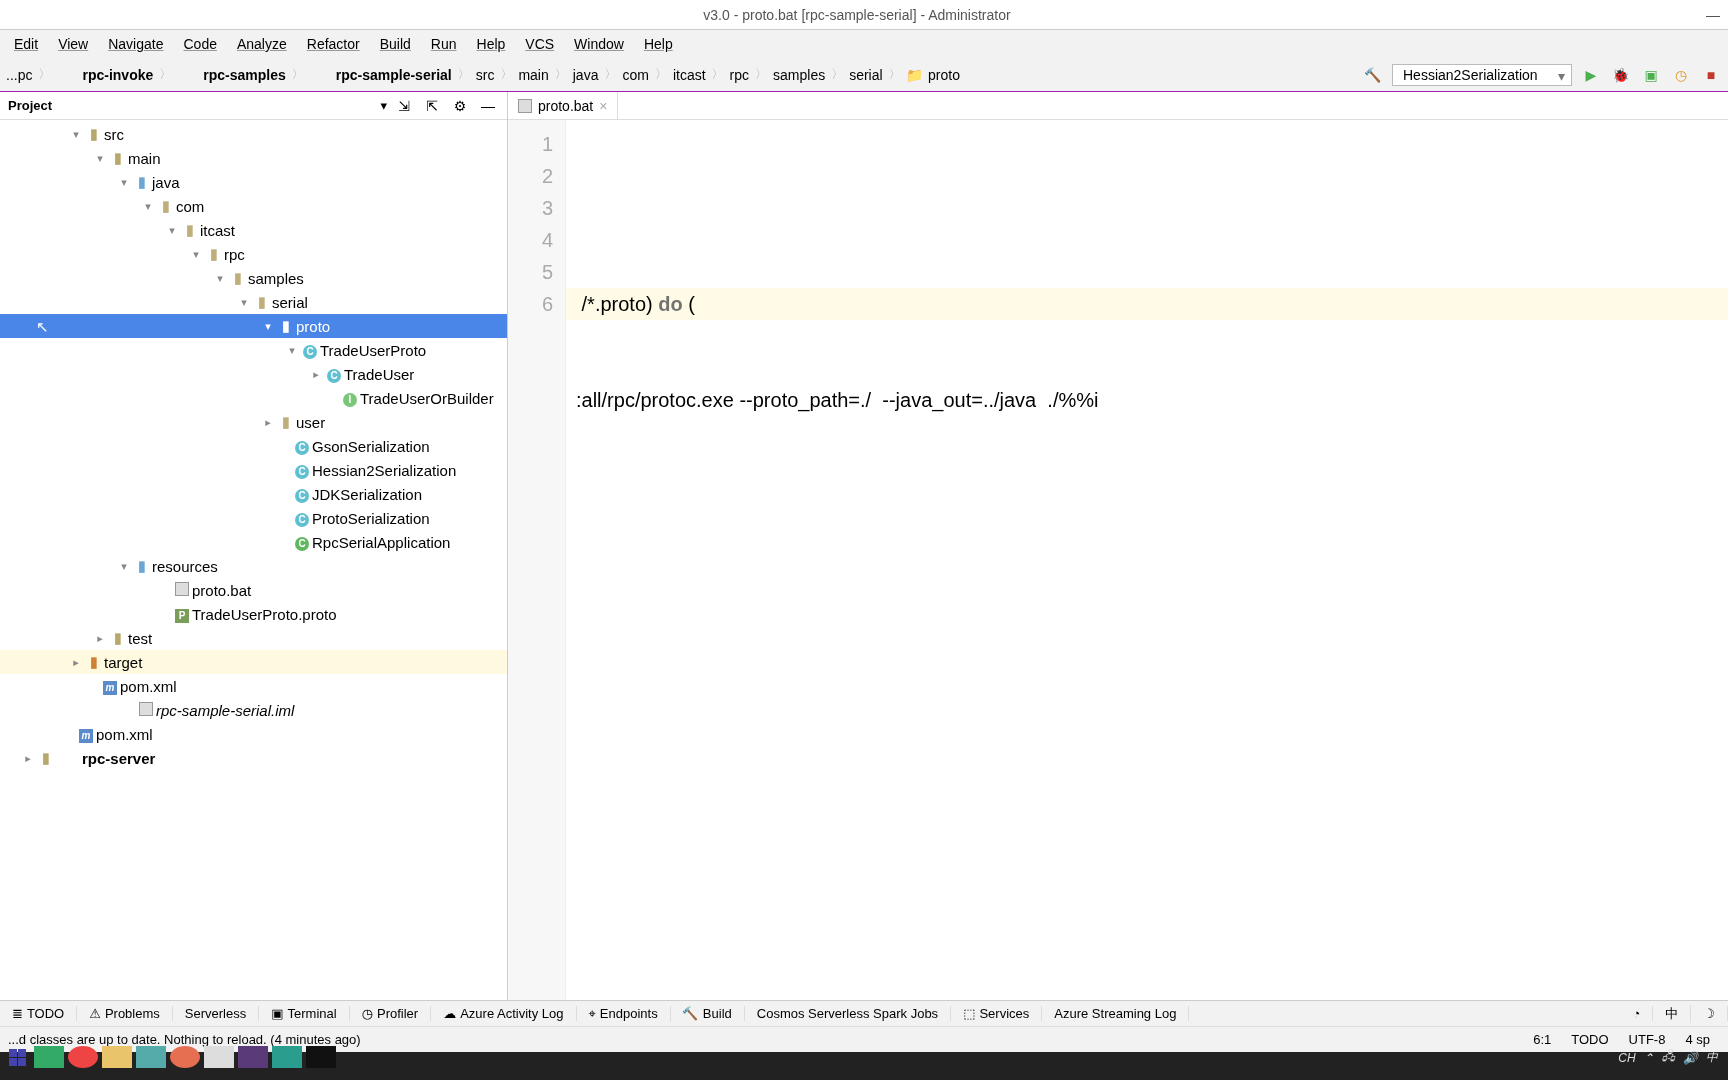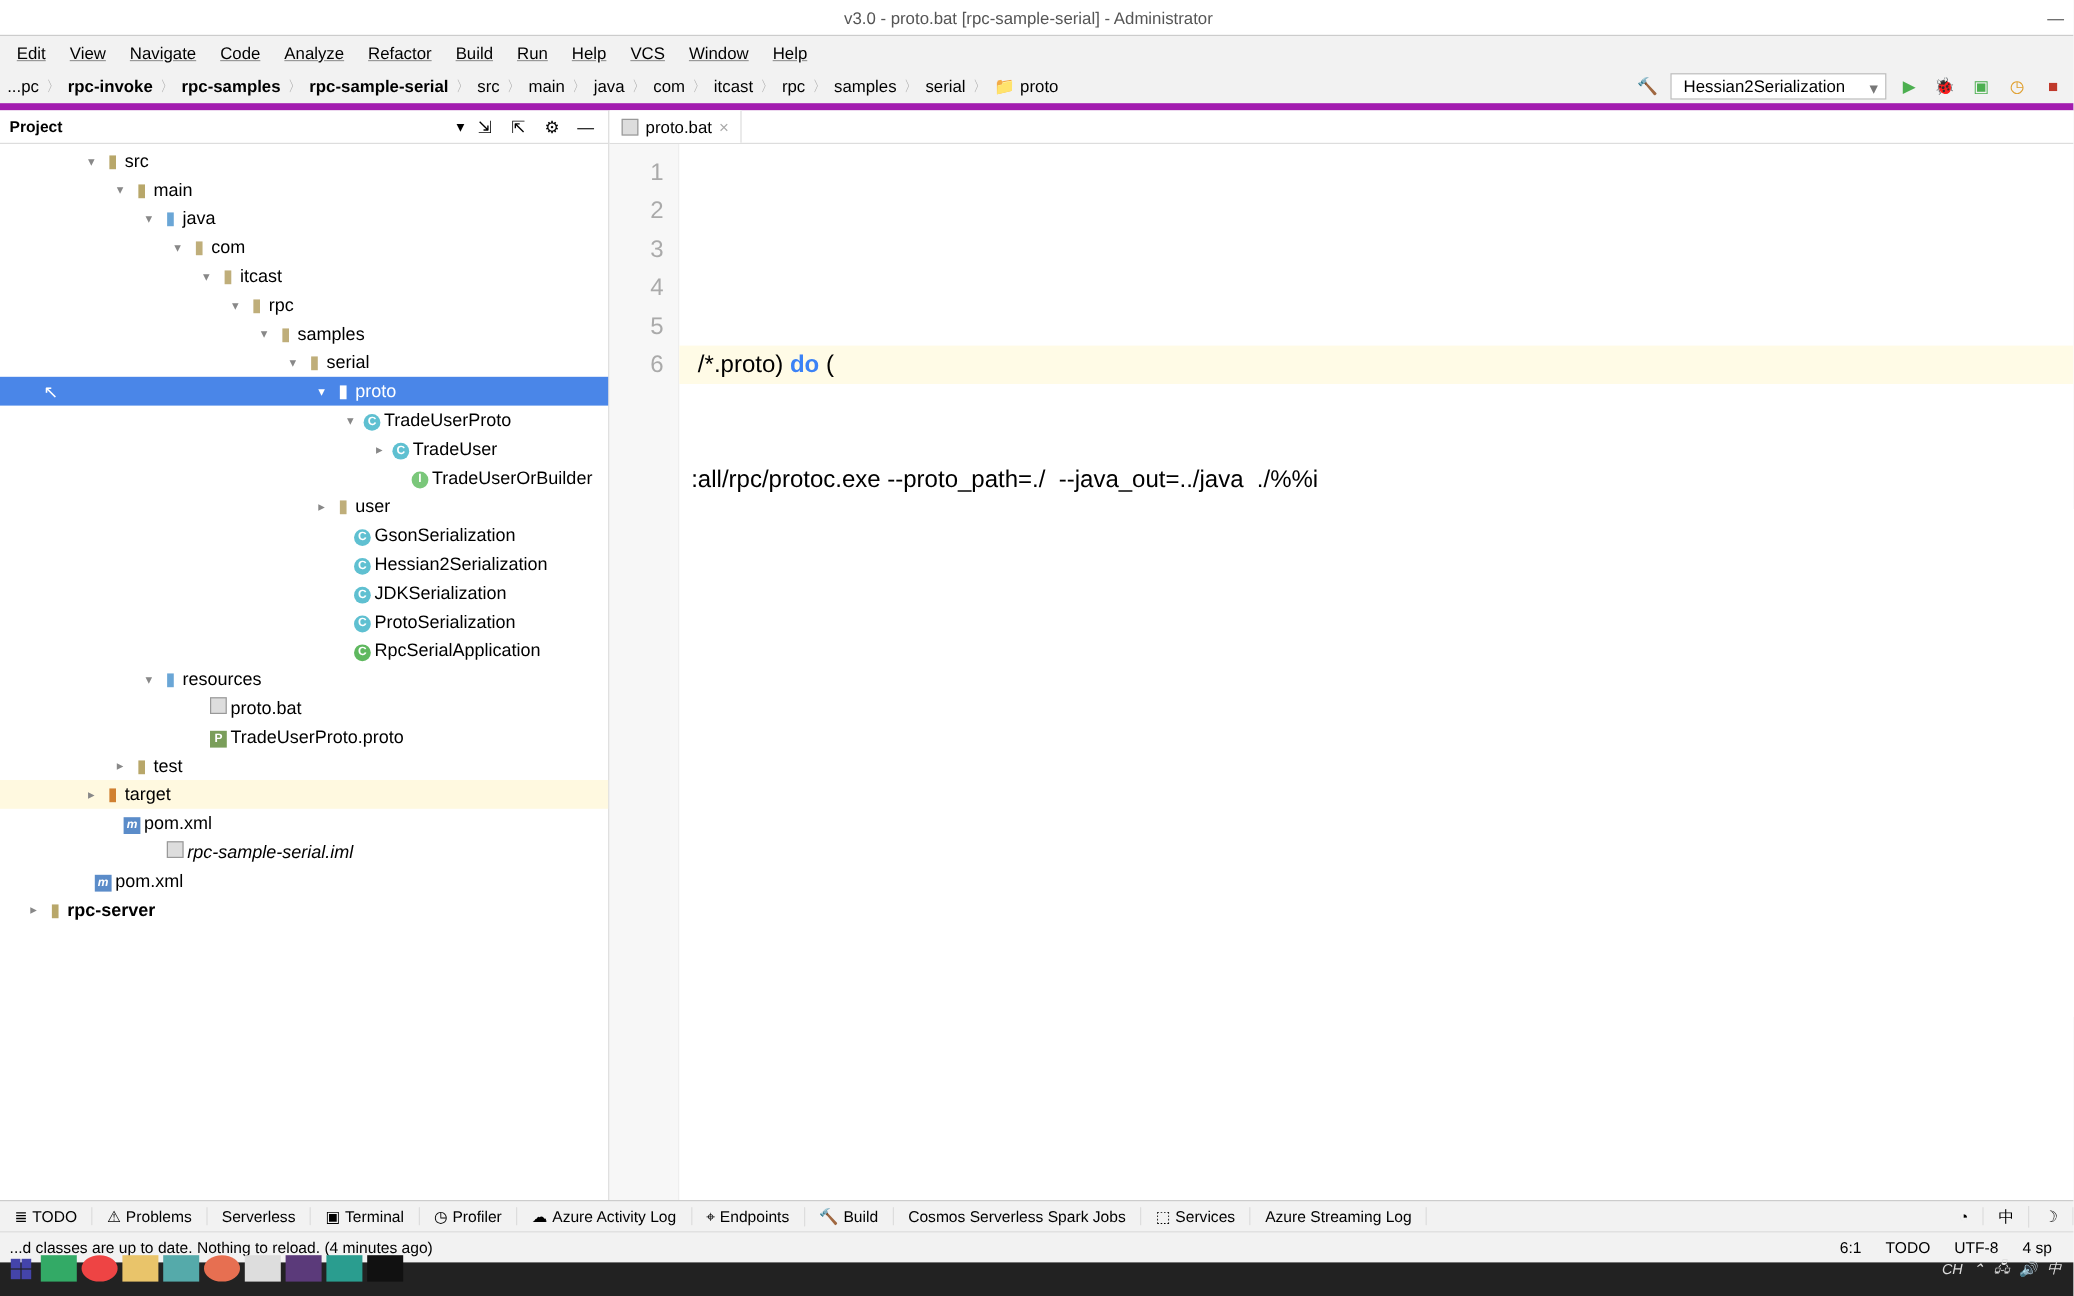--- a/index.html
+++ b/index.html
@@ -8,21 +8,21 @@
   
   .titlebar { height: 30px; background: #fff; display: flex; align-items: center; padding: 0 8px; color: #555; font-size: 14px; border-bottom: 1px solid #ccc; }
   .titlebar .spacer { flex: 1; }
 
   
   .menubar { height: 28px; background: #f2f2f2; display: flex; align-items: center; padding: 0 4px; font-size: 14px; }
   .menubar .menu { padding: 2px 10px; cursor: default; }
   .menubar .menu span { text-decoration: underline; text-decoration-color: #999; }
 
   
-  .toolbar { height: 34px; background: #f2f2f2; border-bottom: 6px solid #a21caf; display: flex; align-items: center; padding: 0 6px; font-size: 14px; }
+  .toolbar { height: 34px; background: #f2f2f2; border-bottom: 1px solid #a21caf; display: flex; align-items: center; padding: 0 6px; font-size: 14px; }
   .breadcrumbs { display: flex; align-items: center; gap: 6px; flex: 1; overflow: hidden; }
   .crumb { display: flex; align-items: center; gap: 4px; }
   .chev { color: #aaa; font-size: 12px; }
   .tb-right { display: flex; align-items: center; gap: 8px; }
   .run-config { border: 1px solid #bbb; background: #fff; padding: 2px 22px 2px 10px; font-size: 14px; position: relative; min-width: 180px; }
   .run-config::after { content: "▾"; position: absolute; right: 6px; top: 3px; color: #777; }
   .ticon { width: 22px; height: 22px; display: inline-flex; align-items: center; justify-content: center; font-size: 14px; }
 
   
   .main { display: flex; height: calc(1080px - 30px - 28px - 34px - 26px - 26px - 28px); }
@@ -40,31 +40,31 @@
   .node.target { background: #fff9e0; }
   .folder-ic { color: #b8a76a; }
   .jfolder-ic { color: #6aa6d6; }
   .pkg-ic { color: #bfae7a; }
   .class-ic { width: 14px; height: 14px; border-radius: 50%; background: #5fc0d1; color: #fff; font-size: 10px; display: inline-flex; align-items: center; justify-content: center; font-weight: bold; }
   .class-ic.run { background: #5fb85f; }
   .iface-ic { width: 14px; height: 14px; border-radius: 50%; background: #7ac77a; color: #fff; font-size: 10px; display: inline-flex; align-items: center; justify-content: center; font-weight: bold; }
   .file-ic { width: 14px; height: 14px; background: #ddd; border: 1px solid #999; display: inline-block; }
   .m-ic { width: 14px; height: 14px; background: #5b8cc9; color: #fff; font-size: 10px; display: inline-flex; align-items: center; justify-content: center; font-weight: bold; font-style: italic; }
   .p-ic { width: 14px; height: 14px; background: #7a9e5a; color: #fff; font-size: 10px; display: inline-flex; align-items: center; justify-content: center; font-weight: bold; }
-  .bold { font-weight: bold; }
+  .bold { font-weight: bold; margin-left: 26px; }
 
   
   .editor { flex: 1; background: #fff; position: relative; display: flex; flex-direction: column; }
   .tabs { height: 28px; border-bottom: 1px solid #ddd; display: flex; align-items: stretch; }
   .tab { display: flex; align-items: center; gap: 6px; padding: 0 10px; border-right: 1px solid #ddd; background: #fff; font-size: 14px; }
   .tab .close { color: #aaa; cursor: default; }
   .code-area { flex: 1; display: flex; font-family: "Consolas", monospace; font-size: 20px; }
   .gutter { width: 58px; background: #f7f7f7; border-right: 1px solid #eee; text-align: right; color: #aaa; padding: 8px 12px 0 0; line-height: 32px; }
   .code { flex: 1; padding: 8px 0 0 10px; line-height: 32px; white-space: pre; position: relative; }
-  .code .kw { color: #3b82f6; font-weight: bold; }
+  .code .kw { color: #737373; font-weight: bold; }
   .code .str { color: #008000; font-weight: bold; }
   .code .hl-line { position: absolute; left: 0; right: 0; height: 32px; background: #fffbe6; z-index: 0; }
   .code .line { position: relative; z-index: 1; }
 
   
   .bottomtabs { height: 26px; background: #f2f2f2; border-top: 1px solid #ccc; display: flex; align-items: center; font-size: 13px; }
   .btab { display: flex; align-items: center; gap: 4px; padding: 0 12px; border-right: 1px solid #ddd; }
 
   
   .status { height: 26px; background: #f2f2f2; border-top: 1px solid #ddd; display: flex; align-items: center; font-size: 13px; padding: 0 8px; }

